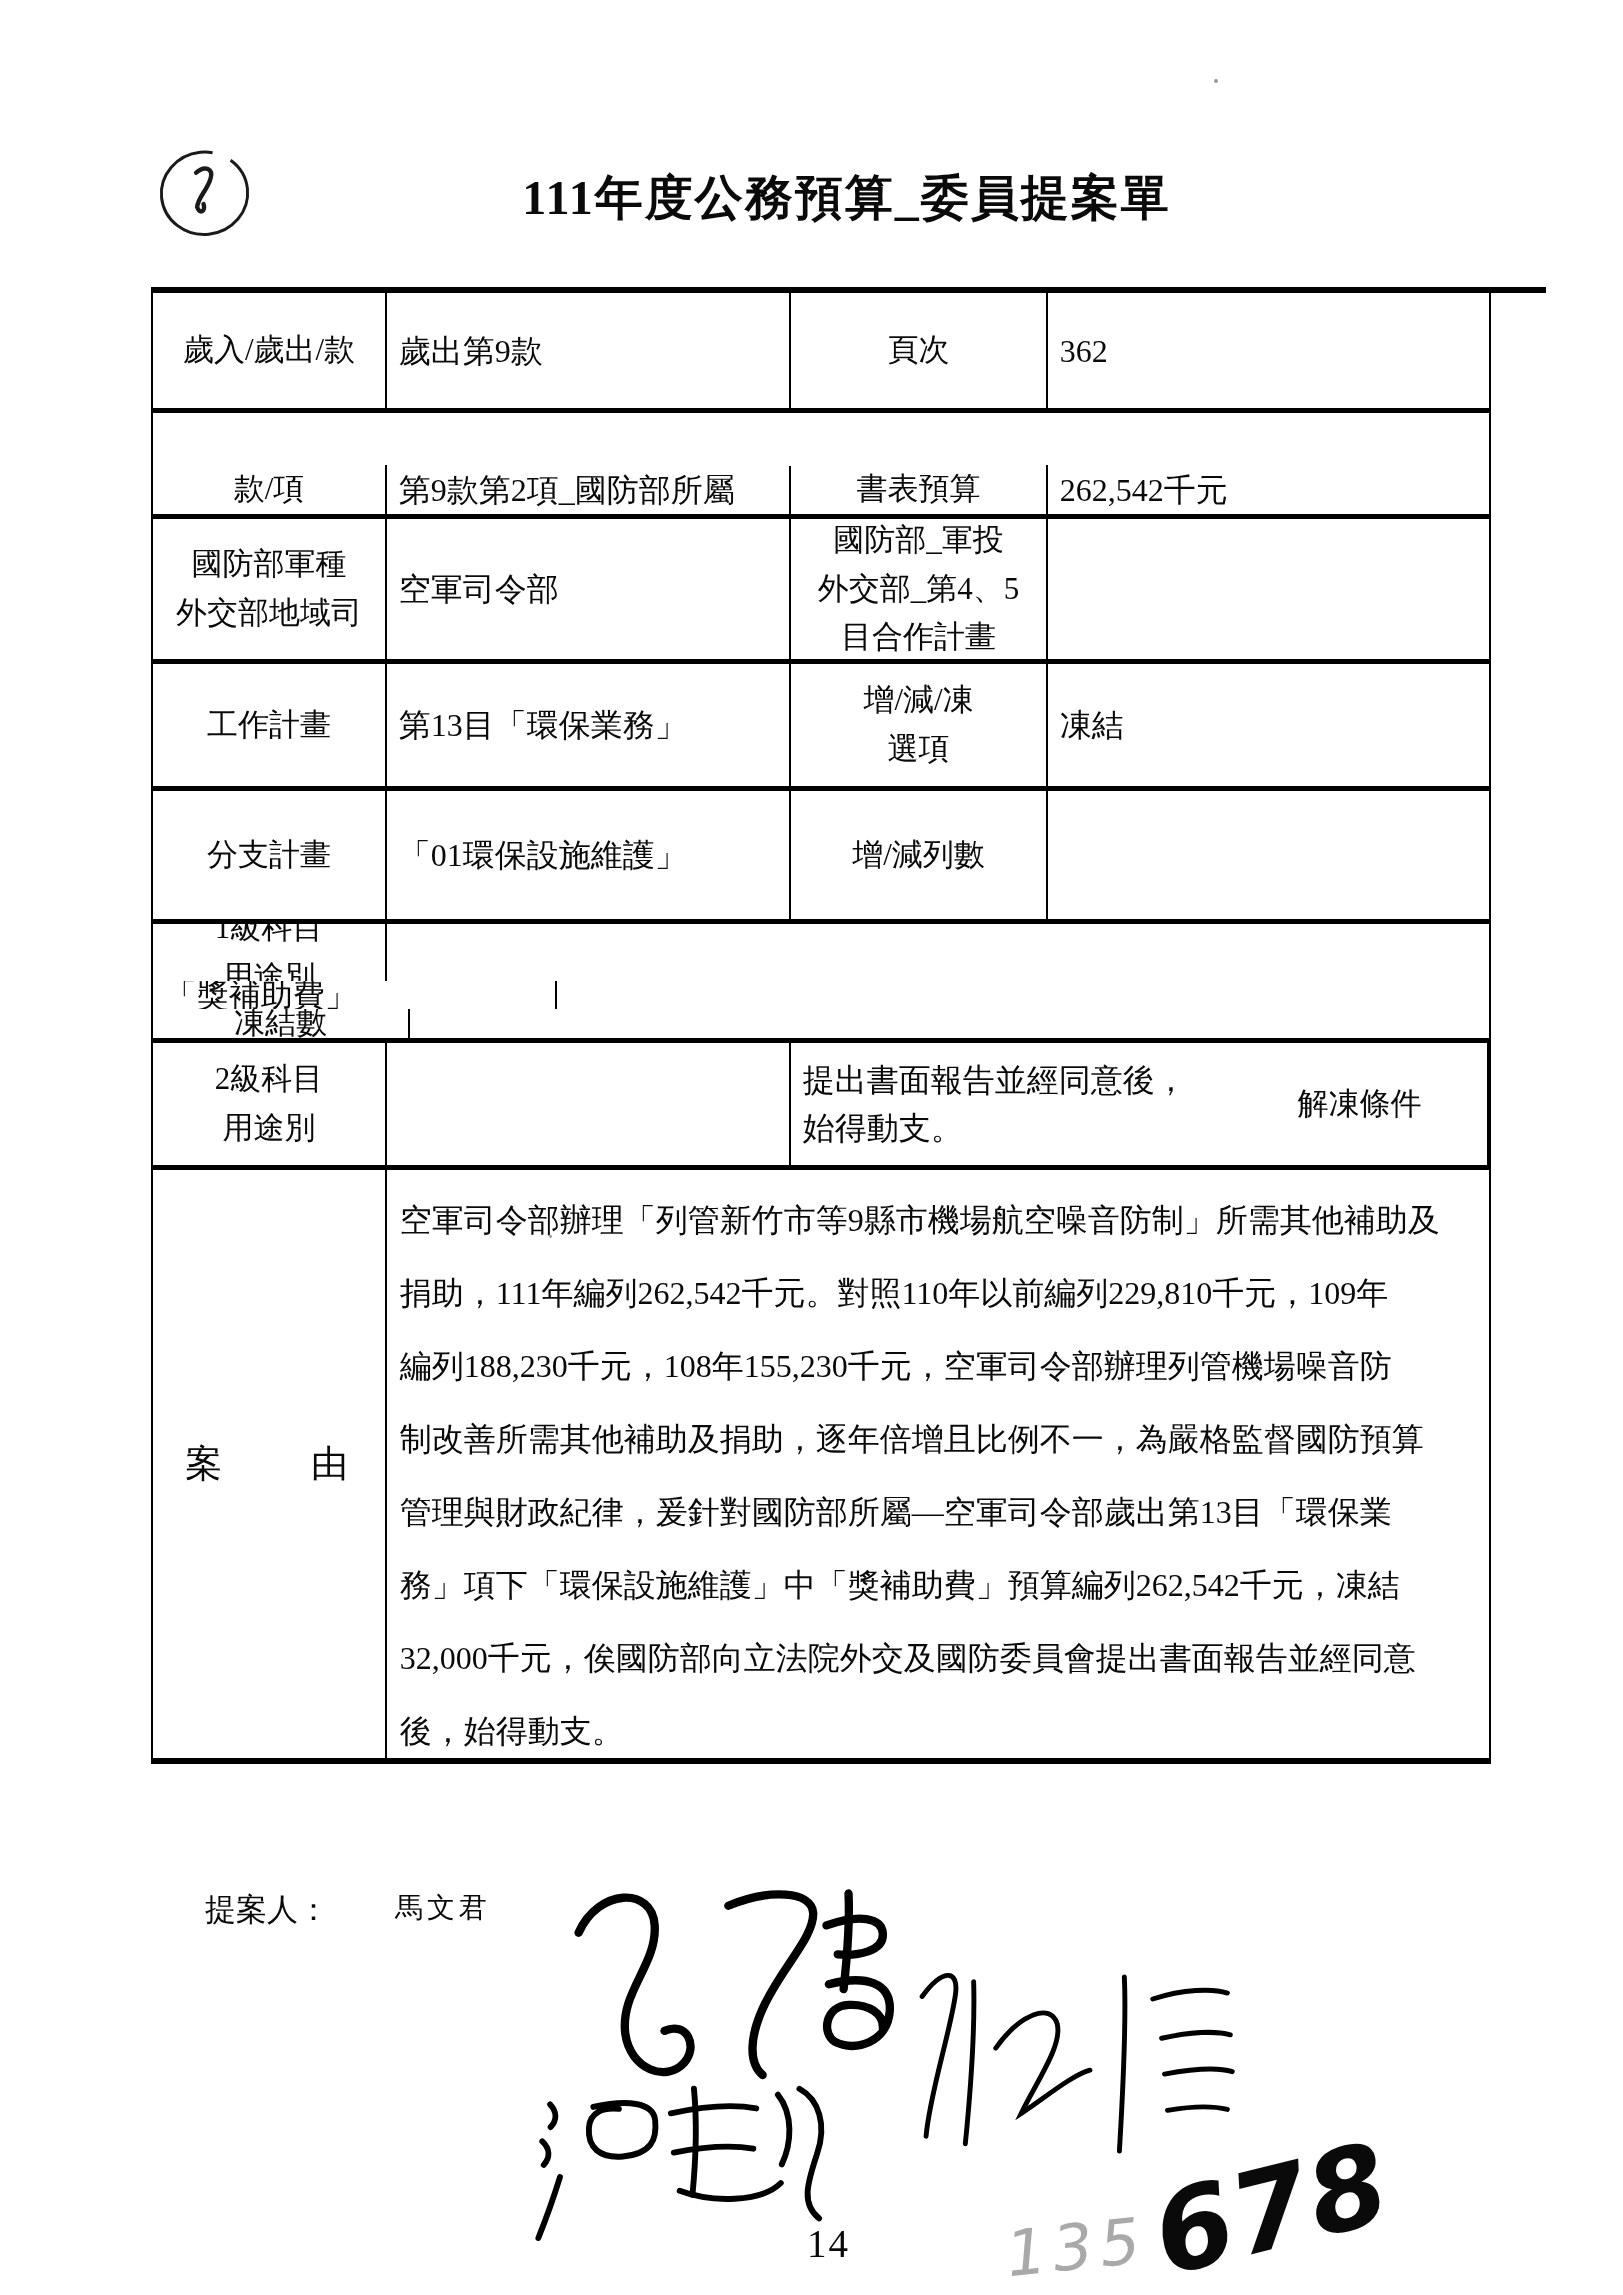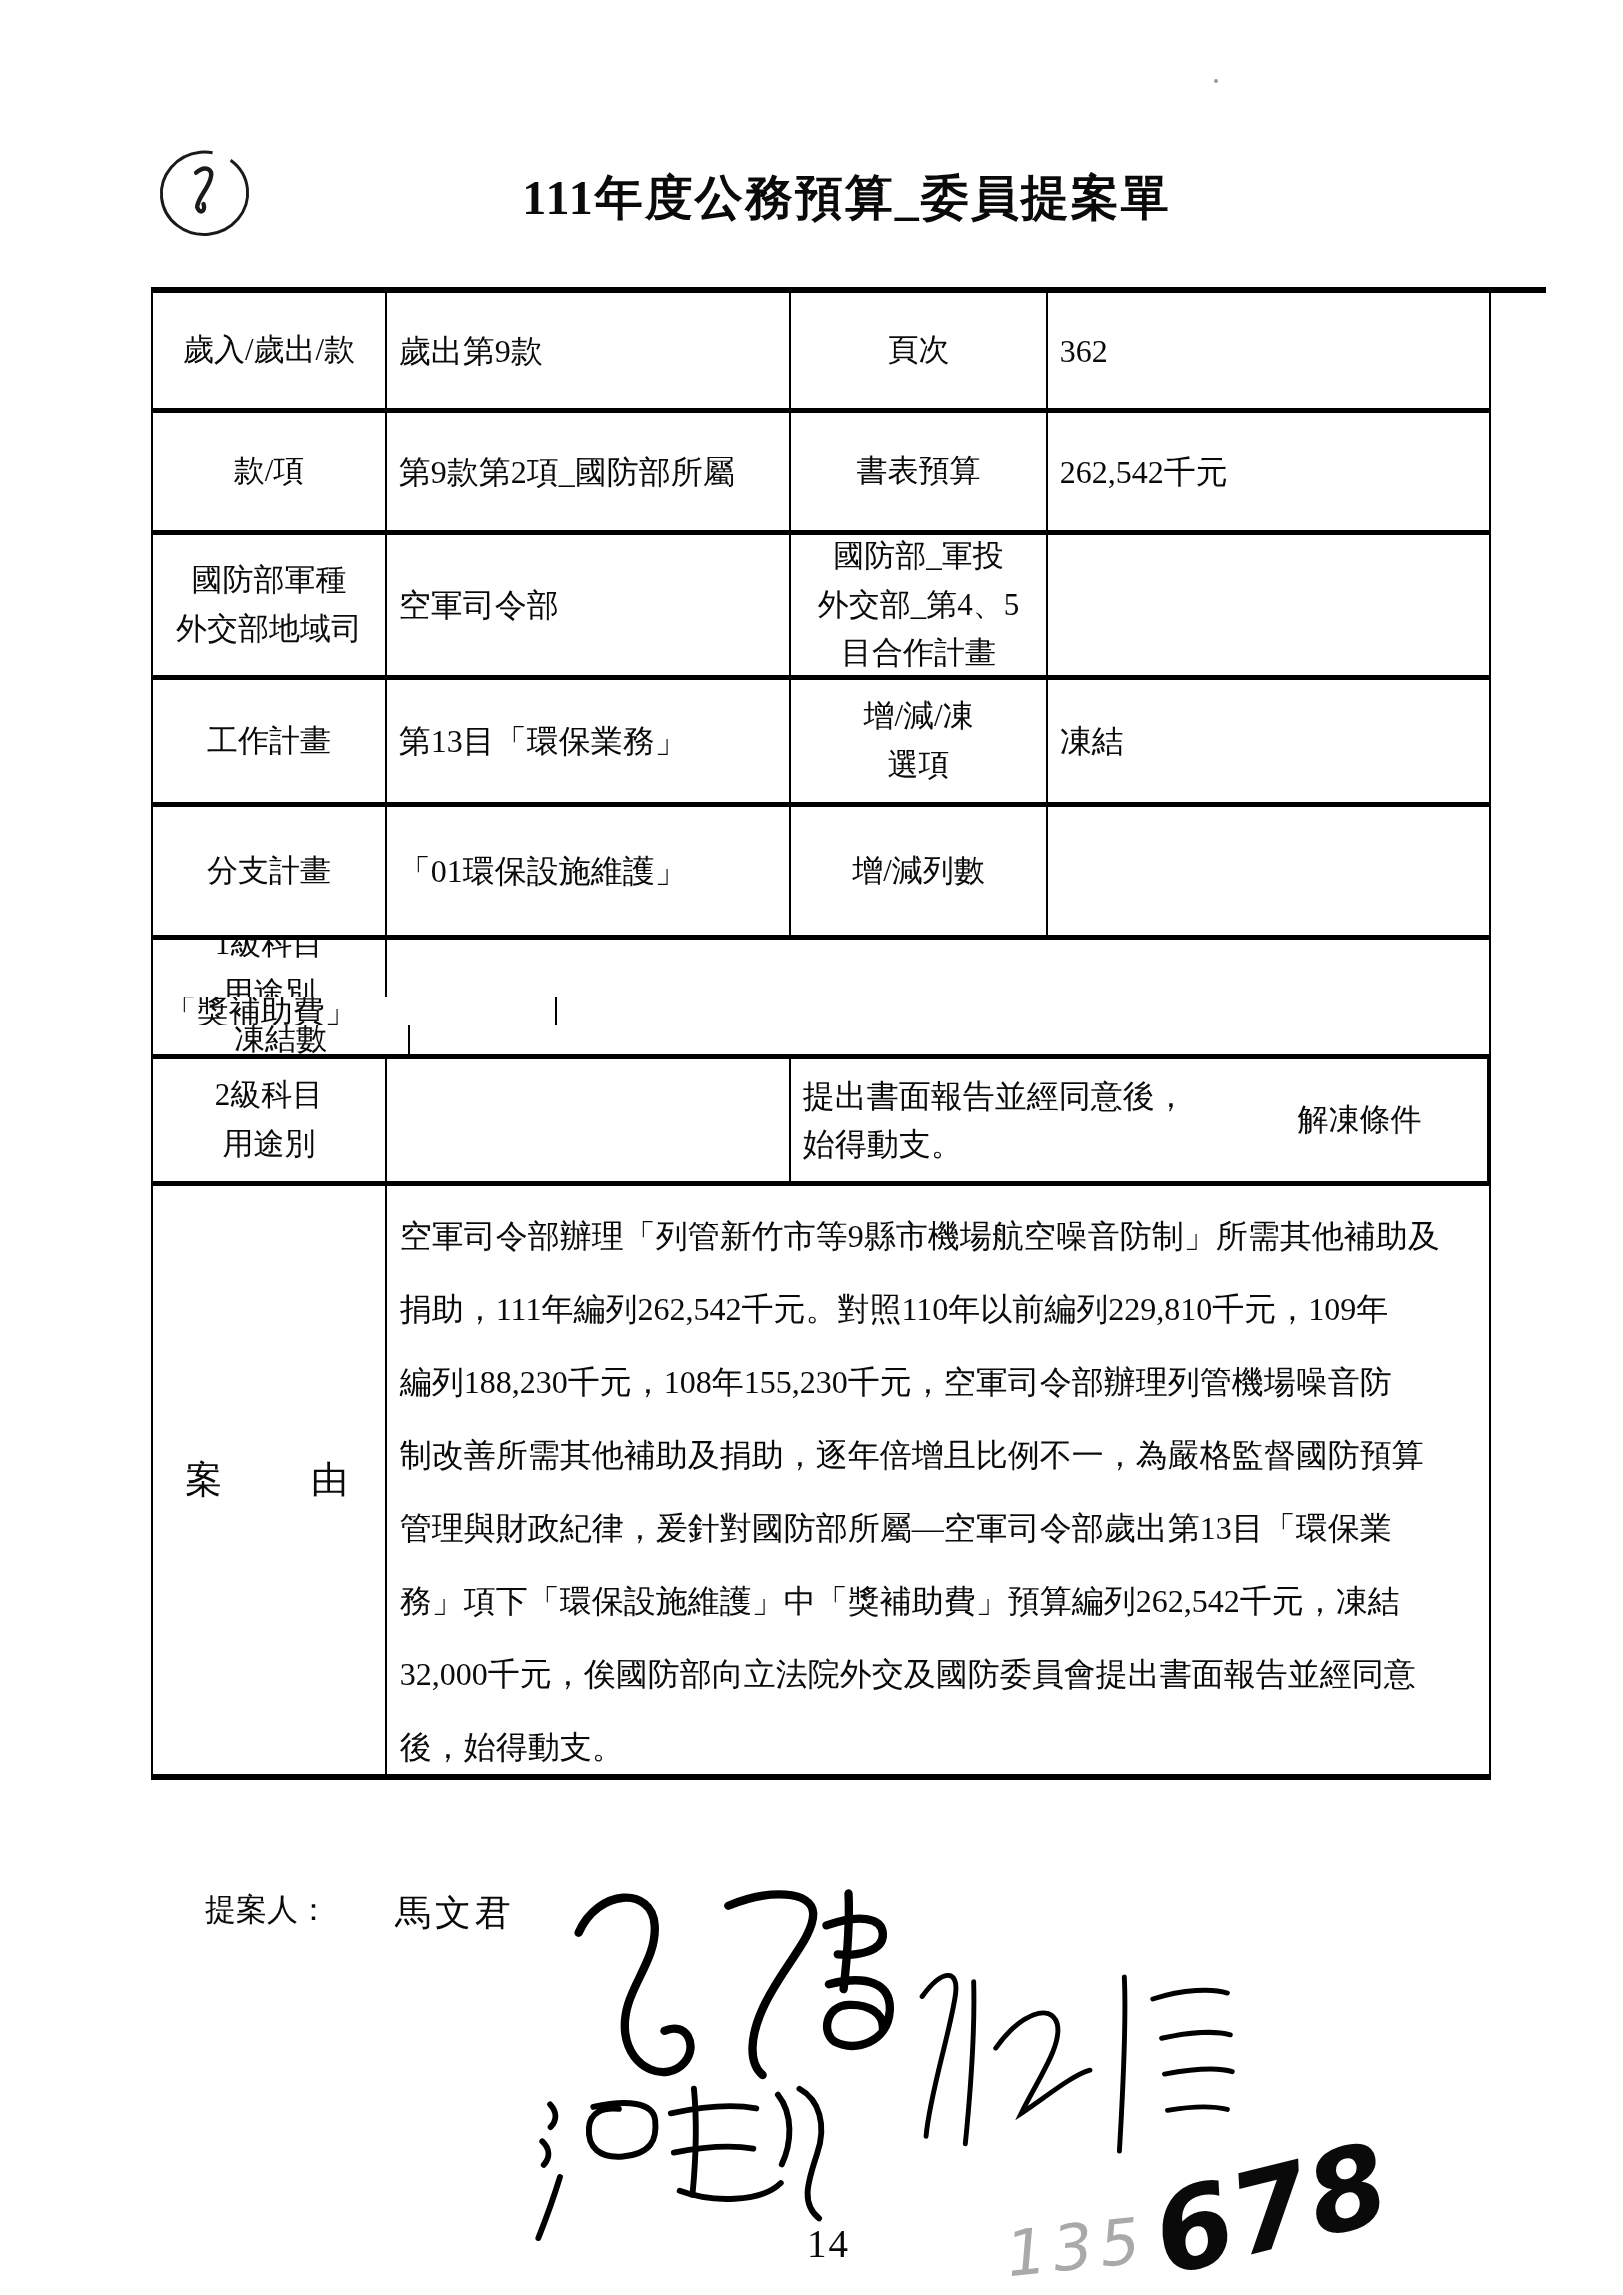--- a/index.html
+++ b/index.html
@@ -77,21 +77,21 @@
     box-sizing: border-box;
     padding: 13.7px 11.8px 0 12.8px;
     font-size: 32px;
     line-height: 73px;
     white-space: pre-line;
     text-align: left;
   }
 
   
   .proposer-label { position: absolute; left: 205px; top: 1889px; font-size: 31px; }
-  .proposer-name  { position: absolute; left: 395px; top: 1889px; font-size: 36px; letter-spacing: 3.9px; }
+  .proposer-name  { position: absolute; left: 395px; top: 1889px; font-size: 28px; letter-spacing: 3.9px; }
   .page-number    { position: absolute; left: 807px; top: 2221px; font-size: 39px; letter-spacing: 2px; }
   .number-bold {
     position: absolute; left: 1153px; top: 2144px;
     font-size: 112px; font-weight: 700; font-style: italic;
     transform: rotate(-14deg);
     letter-spacing: 1px;
     font-family: "DejaVu Sans", sans-serif;
   }
   .number-faint {
     position: absolute; left: 1006px; top: 2211px;
@@ -121,21 +121,21 @@
 
 <div class="budget-table">
 
   <div class="t-row" style="height:120px;">
     <div class="cell lab c1">歲入/歲出/款</div>
     <div class="cell val c2">歲出第9款</div>
     <div class="cell lab c3">頁次</div>
     <div class="cell val c4">362</div>
   </div>
 
-  <div class="t-row" style="height:122px;">
+  <div class="t-row" style="height:106px;align-items:flex-end;">
     <div class="cell lab c1">款/項</div>
     <div class="cell val c2">第9款第2項_國防部所屬</div>
     <div class="cell lab c3">書表預算</div>
     <div class="cell val c4">262,542千元</div>
   </div>
 
   <div class="t-row" style="height:145px;">
     <div class="cell lab c1">國防部軍種
 外交部地域司</div>
     <div class="cell val c2">空軍司令部</div>

